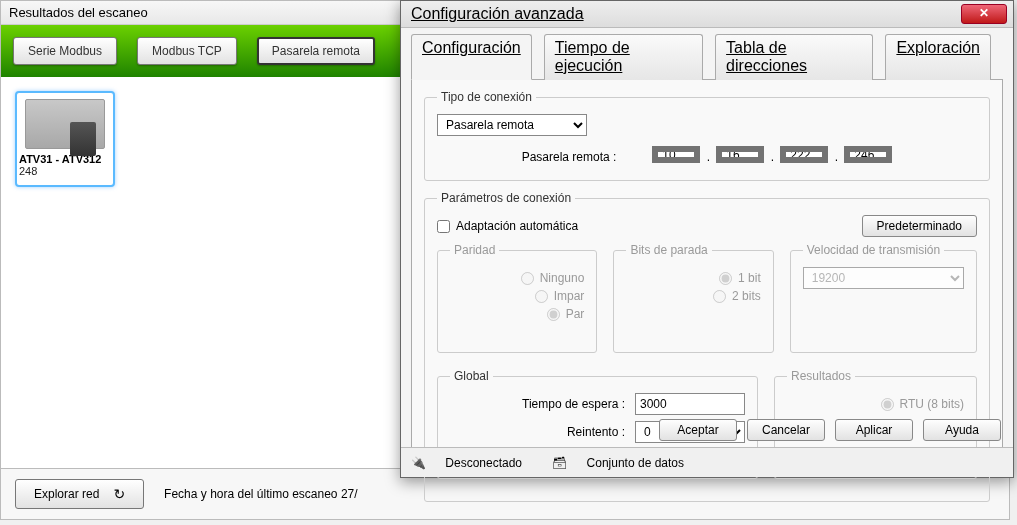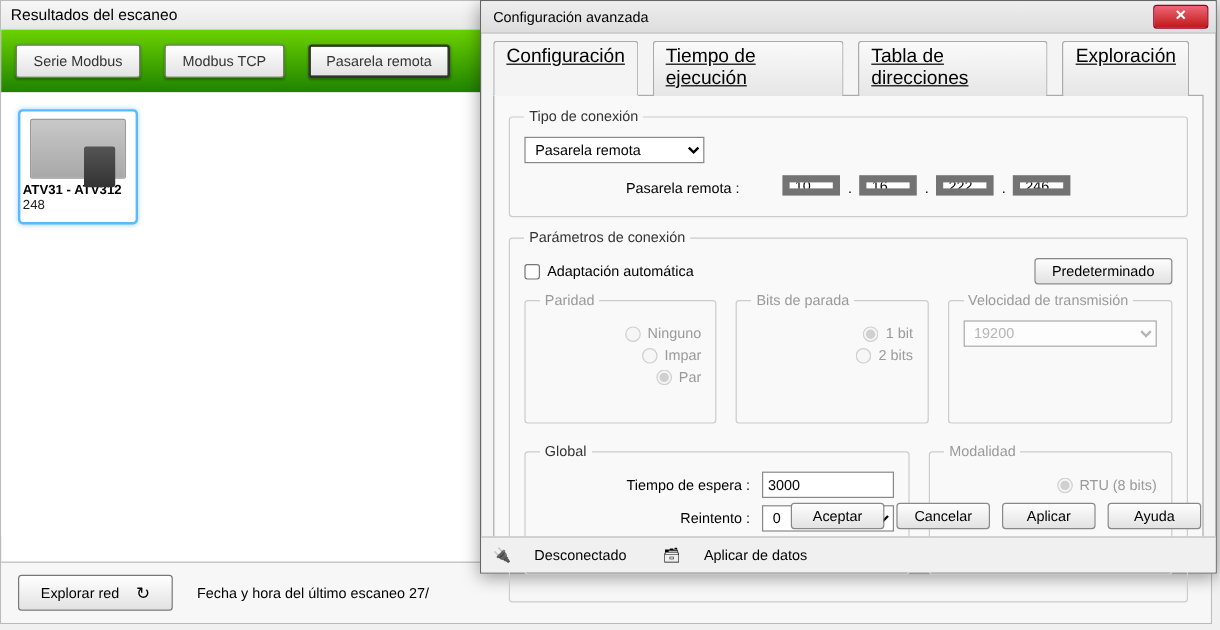--- a/index.html
+++ b/index.html
@@ -17,21 +17,21 @@
 .device-thumb:after { content:""; position:absolute; right:8px; bottom:-8px; width:26px; height:34px; background:linear-gradient(#555,#333); border-radius:2px; }
 .device-card .dn { font-weight:600; font-size:11px; }
 .device-card .da { font-size:11px; color:#222; }
 .scan-footer { position:absolute; left:0; right:0; bottom:0; padding:10px 14px; border-top:1px solid #bbb; background:#f7f7f7; display:flex; align-items:center; gap:20px; }
 .explore-btn { background:linear-gradient(#fff,#e2e2e2); border:1px solid #777; border-radius:3px; padding:6px 18px; cursor:pointer; display:flex; align-items:center; gap:14px; }
 .refresh-icon::before { content:"\21BB"; font-size:14px; }
 
 
 .dlg { position:absolute; top:0; left:400px; width:614px; height:478px; background:#f4f4f4; border:1px solid #666; box-shadow:0 4px 14px rgba(0,0,0,0.4); }
 .dlg-titlebar { background:linear-gradient(#eee,#ddd); padding:3px 6px 3px 10px; display:flex; align-items:center; border-bottom:1px solid #bbb; }
-.dlg-titlebar .t { flex:1; font-size:12px; }
+.dlg-titlebar .t { flex:1; font-size:16px;text-decoration:underline; }
 .dlg-close { width:46px; height:20px; background:linear-gradient(#e67,#c01818); color:#fff; text-align:center; border-radius:3px; border:1px solid #902; cursor:pointer; line-height:17px; font-weight:bold; }
 .dlg-body { padding:6px 10px 0; }
 .tabs { display:flex; border-bottom:1px solid #aaa; }
 .tab { padding:4px 10px 5px; border:1px solid #aaa; border-bottom:none; background:linear-gradient(#fafafa,#e6e6e6); margin-right:12px; margin-bottom:-1px; cursor:pointer; border-radius:3px 3px 0 0; font-size:16px;text-decoration:underline;}
 .tab.active { background:#f4f4f4; border-bottom:1px solid #f4f4f4; }
 .tabpage { border:1px solid #aaa; border-top:none; padding:10px 12px 14px; height:378px; background:#f9f9f9;}
 fieldset { border:1px solid #ccc; border-radius:3px; padding:10px 12px 12px; margin-bottom:10px; }
 fieldset.disabled, fieldset.disabled * { color:#9a9a9a; }
 legend { padding:0 4px; font-size:12px; color:#333; }
 fieldset.disabled legend { color:#9a9a9a; }
@@ -169,36 +169,36 @@
               <input class="txt" style="width: 110px;" value="3000">
             </div>
             <div class="row" style="justify-content:flex-end; gap:10px;">
               <span>Reintento :</span>
               <select class="combo" style="width:110px;">
                 <option>0</option>
               </select>
             </div>
           </fieldset>
           <fieldset class="disabled" style="flex:1.2;">
-            <legend>Modalidad</legend>
+            <legend>Resultados</legend>
             <label class="radio">
                 <input type="radio" name="md" disabled="" checked="" style="">
                 <span>RTU (8 bits)</span>
               </label>
           </fieldset>
         </div>
 
       </fieldset>
     </div>
   </div>
 
   <div class="dlg-footer">
     <button class="btn">Aceptar</button>
     <button class="btn">Cancelar</button>
     <button class="btn">Aplicar</button>
     <button class="btn">Ayuda</button>
   </div>
 
   <div class="dlg-status">
     <span class="row"><span class="plug-icon"></span>&nbsp;<span>Desconectado</span></span>
-    <span class="row"><span class="db-icon"></span>&nbsp;<span>Aplicar de datos</span></span>
+    <span class="row"><span class="db-icon"></span>&nbsp;<span>Conjunto de datos</span></span>
   </div>
 </div>
 
 </body></html>

